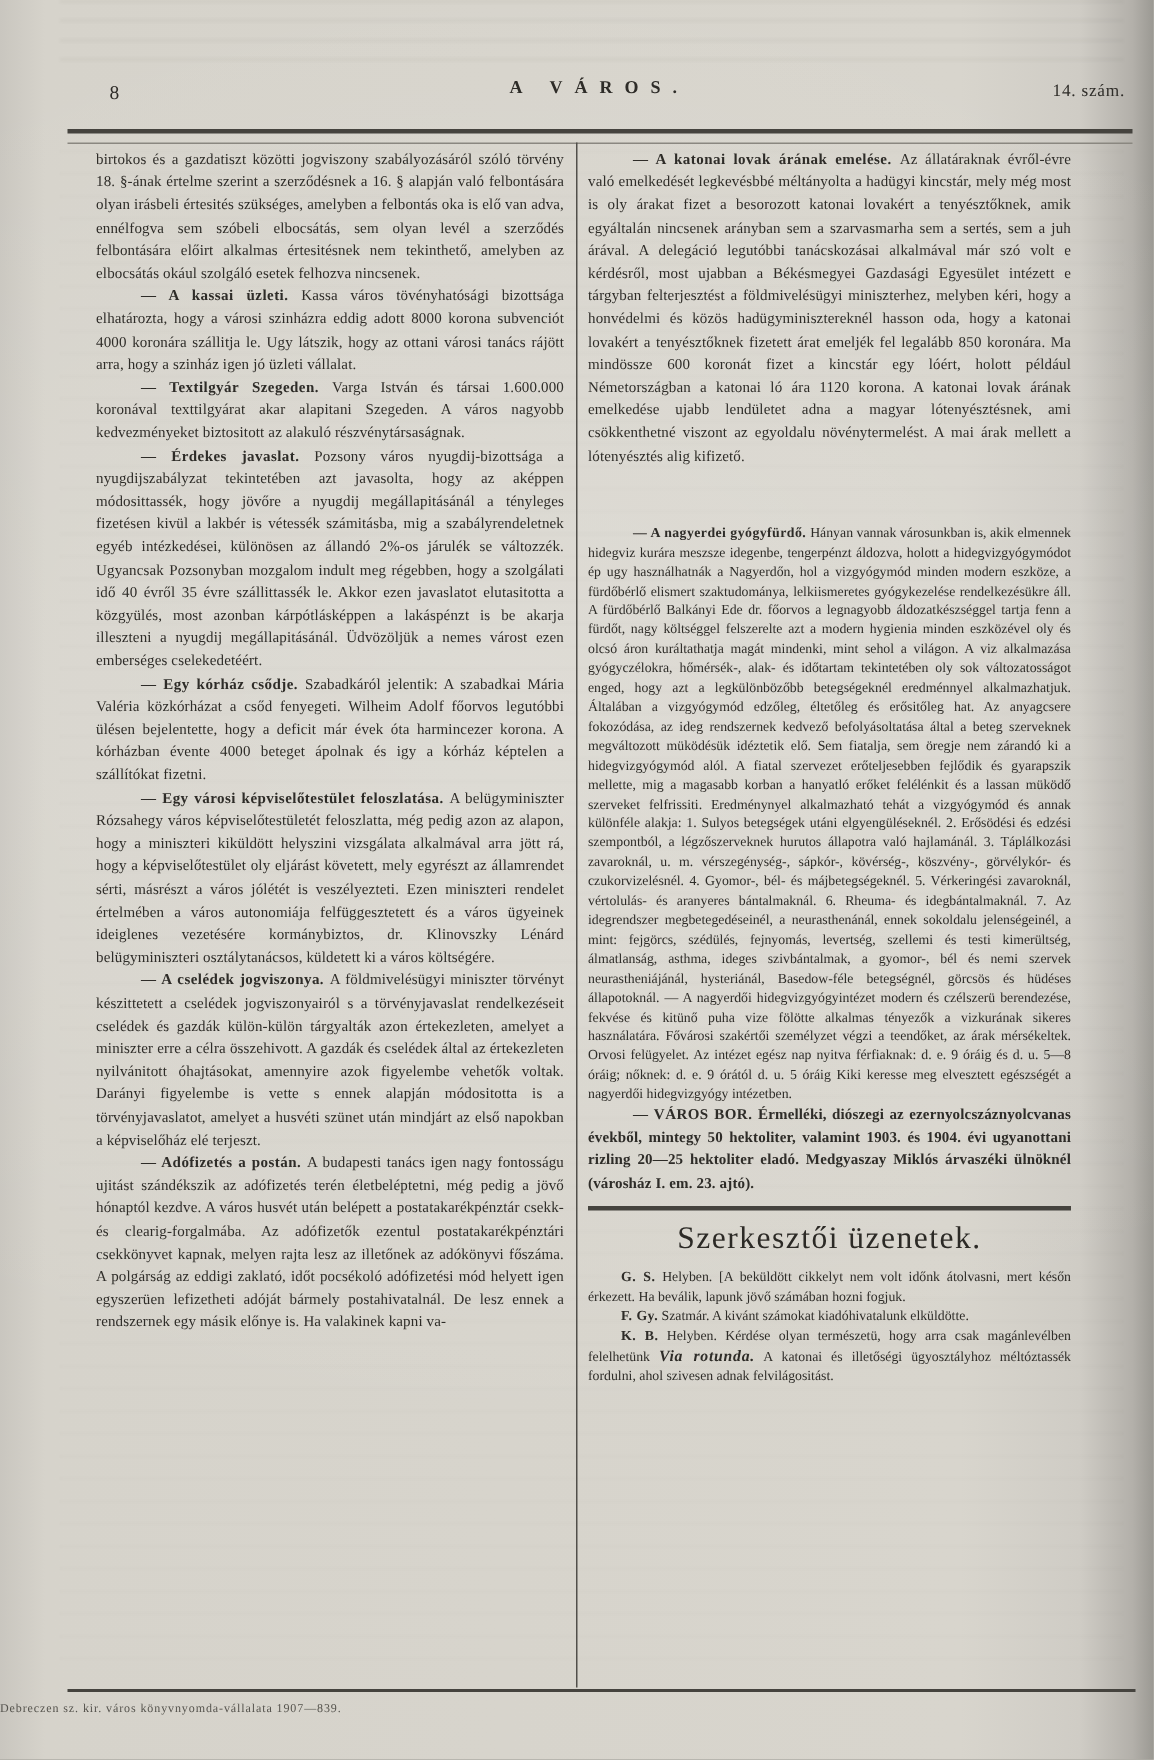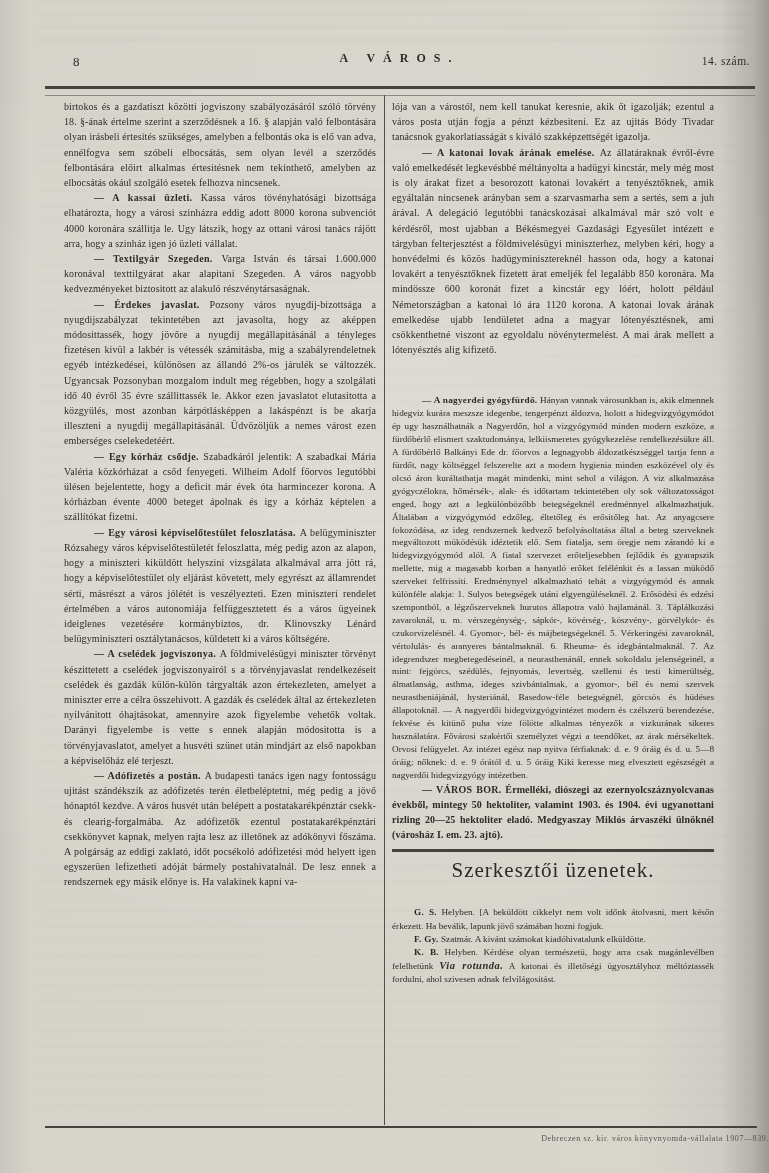--- a/index.html
+++ b/index.html
@@ -38,27 +38,27 @@
   .col{position:absolute;top:99px;height:1026px;overflow:hidden;text-align:justify;font-family:Liberation Serif, serif;}
   .col-left{left:64px;width:312px;}
   .col-right{left:392px;width:322px;}
   .divider{position:absolute;top:95px;left:384px;width:1px;height:1030px;background:#514f4a;}
   .par{margin:0;font-size:10px;line-height:15.2px;text-indent:30px;letter-spacing:.1px;}
   .par.cont{text-indent:0;}
   .par.small{font-size:9.2px;line-height:12.9px;letter-spacing:0;margin-top:37px;}
   .par.bold{font-weight:bold;}
   .lead{font-weight:bold;letter-spacing:.3px;}
   .section-rule{border:none;border-top:3px solid #45433e;margin:7px 0 6px 0;}
-  .ed-heading{margin:2px 0 23px 0;text-align:center;font-size:21px;font-weight:normal;
+  .ed-heading{margin:2px 0 7px 0;text-align:center;font-size:21px;font-weight:normal;
     letter-spacing:1px;text-indent:0;color:#2c2a26;}
   .msg{margin:0;font-size:9.2px;line-height:13.2px;text-indent:22px;}
   .msg .em{font-style:italic;font-weight:bold;font-size:10.5px;letter-spacing:.5px;}
   .bottom-rule{position:absolute;top:1126px;left:45px;width:712px;height:0;
     border-top:2px solid #45433e;}
-  .imprint{position:absolute;top:1134px;left:0;right:0;text-align:right;
+  .imprint{position:absolute;top:1134px;left:0;right:0;text-align:left;
     font-size:8px;color:#55534d;letter-spacing:.6px;}
 </style>
 </head>
 <body>
 
 <div class="page">
   <div class="ghost"></div>
   <div class="ghost2"></div>
 
   <div class="hdr">
@@ -76,21 +76,20 @@
       <p class="par"><span class="lead">— Textilgyár Szegeden. </span>Varga István és társai 1.600.000 koronával texttilgyárat akar alapitani Szegeden. A város nagyobb kedvezményeket biztositott az alakuló részvénytársaságnak.</p>
       <p class="par"><span class="lead">— Érdekes javaslat. </span>Pozsony város nyugdij-bizottsága a nyugdijszabályzat tekintetében azt javasolta, hogy az aképpen módosittassék, hogy jövőre a nyugdij megállapitásánál a tényleges fizetésen kivül a lakbér is vétessék számitásba, mig a szabályrendeletnek egyéb intézkedései, különösen az állandó 2%-os járulék se változzék. Ugyancsak Pozsonyban mozgalom indult meg régebben, hogy a szolgálati idő 40 évről 35 évre szállittassék le. Akkor ezen javaslatot elutasitotta a közgyülés, most azonban kárpótlásképpen a lakáspénzt is be akarja illeszteni a nyugdij megállapitásánál. Üdvözöljük a nemes várost ezen emberséges cselekedetéért.</p>
       <p class="par"><span class="lead">— Egy kórház csődje. </span>Szabadkáról jelentik: A szabadkai Mária Valéria közkórházat a csőd fenyegeti. Wilheim Adolf főorvos legutóbbi ülésen bejelentette, hogy a deficit már évek óta harmincezer korona. A kórházban évente 4000 beteget ápolnak és igy a kórház képtelen a szállítókat fizetni.</p>
       <p class="par"><span class="lead">— Egy városi képviselőtestület feloszlatása. </span>A belügyminiszter Rózsahegy város képviselőtestületét feloszlatta, még pedig azon az alapon, hogy a miniszteri kiküldött helyszini vizsgálata alkalmával arra jött rá, hogy a képviselőtestület oly eljárást követett, mely egyrészt az államrendet sérti, másrészt a város jólétét is veszélyezteti. Ezen miniszteri rendelet értelmében a város autonomiája felfüggesztetett és a város ügyeinek ideiglenes vezetésére kormánybiztos, dr. Klinovszky Lénárd belügyminiszteri osztálytanácsos, küldetett ki a város költségére.</p>
       <p class="par"><span class="lead">— A cselédek jogviszonya. </span>A földmivelésügyi miniszter törvényt készittetett a cselédek jogviszonyairól s a törvényjavaslat rendelkezéseit cselédek és gazdák külön-külön tárgyalták azon értekezleten, amelyet a miniszter erre a célra összehivott. A gazdák és cselédek által az értekezleten nyilvánitott óhajtásokat, amennyire azok figyelembe vehetők voltak. Darányi figyelembe is vette s ennek alapján módositotta is a törvényjavaslatot, amelyet a husvéti szünet után mindjárt az első napokban a képviselőház elé terjeszt.</p>
       <p class="par"><span class="lead">— Adófizetés a postán. </span>A budapesti tanács igen nagy fontosságu ujitást szándékszik az adófizetés terén életbeléptetni, még pedig a jövő hónaptól kezdve. A város husvét után belépett a postatakarékpénztár csekk- és clearig-forgalmába. Az adófizetők ezentul postatakarékpénztári csekkönyvet kapnak, melyen rajta lesz az illetőnek az adókönyvi főszáma. A polgárság az eddigi zaklató, időt pocsékoló adófizetési mód helyett igen egyszerüen lefizetheti adóját bármely postahivatalnál. De lesz ennek a rendszernek egy másik előnye is. Ha valakinek kapni va-</p>
     </div>
 
   <div class="col col-right" id="right-col">
     <div id="right-pars">
-        <p class="par cont">lója van a várostól, nem kell tanukat keresnie, akik őt igazolják; ezentul a város posta utján fogja a pénzt kézbesiteni. Ez az ujitás Bódy Tivadar tanácsnok gyakorlatiasságát s kiváló szakképzettségét igazolja.</p>
         <p class="par"><span class="lead">— A katonai lovak árának emelése. </span>Az állatáraknak évről-évre való emelkedését legkevésbbé méltányolta a hadügyi kincstár, mely még most is oly árakat fizet a besorozott katonai lovakért a tenyésztőknek, amik egyáltalán nincsenek arányban sem a szarvasmarha sem a sertés, sem a juh árával. A delegáció legutóbbi tanácskozásai alkalmával már szó volt e kérdésről, most ujabban a Békésmegyei Gazdasági Egyesület intézett e tárgyban felterjesztést a földmivelésügyi miniszterhez, melyben kéri, hogy a honvédelmi és közös hadügyminisztereknél hasson oda, hogy a katonai lovakért a tenyésztőknek fizetett árat emeljék fel legalább 850 koronára. Ma mindössze 600 koronát fizet a kincstár egy lóért, holott például Németországban a katonai ló ára 1120 korona. A katonai lovak árának emelkedése ujabb lendületet adna a magyar lótenyésztésnek, ami csökkenthetné viszont az egyoldalu növénytermelést. A mai árak mellett a lótenyésztés alig kifizető.</p>
         <p class="par small"><span class="lead">— A nagyerdei gyógyfürdő. </span>Hányan vannak városunkban is, akik elmennek hidegviz kurára meszsze idegenbe, tengerpénzt áldozva, holott a hidegvizgyógymódot ép ugy használhatnák a Nagyerdőn, hol a vizgyógymód minden modern eszköze, a fürdőbérlő elismert szaktudománya, lelkiismeretes gyógykezelése rendelkezésükre áll. A fürdőbérlő Balkányi Ede dr. főorvos a legnagyobb áldozatkészséggel tartja fenn a fürdőt, nagy költséggel felszerelte azt a modern hygienia minden eszközével oly és olcsó áron kuráltathatja magát mindenki, mint sehol a világon. A viz alkalmazása gyógyczélokra, hőmérsék-, alak- és időtartam tekintetében oly sok változatosságot enged, hogy azt a legkülönbözőbb betegségeknél eredménnyel alkalmazhatjuk. Általában a vizgyógymód edzőleg, éltetőleg és erősitőleg hat. Az anyagcsere fokozódása, az ideg rendszernek kedvező befolyásoltatása által a beteg szerveknek megváltozott müködésük idéztetik elő. Sem fiatalja, sem öregje nem zárandó ki a hidegvizgyógymód alól. A fiatal szervezet erőteljesebben fejlődik és gyarapszik mellette, mig a magasabb korban a hanyatló erőket felélénkit és a lassan müködő szerveket felfrissiti. Eredménynyel alkalmazható tehát a vizgyógymód és annak különféle alakja: 1. Sulyos betegségek utáni elgyengüléseknél. 2. Erősödési és edzési szempontból, a légzőszerveknek hurutos állapotra való hajlamánál. 3. Táplálkozási zavaroknál, u. m. vérszegénység-, sápkór-, kövérség-, köszvény-, görvélykór- és czukorvizelésnél. 4. Gyomor-, bél- és májbetegségeknél. 5. Vérkeringési zavaroknál, vértolulás- és aranyeres bántalmaknál. 6. Rheuma- és idegbántalmaknál. 7. Az idegrendszer megbetegedéseinél, a neurasthenánál, ennek sokoldalu jelenségeinél, a mint: fejgörcs, szédülés, fejnyomás, levertség, szellemi és testi kimerültség, álmatlanság, asthma, ideges szivbántalmak, a gyomor-, bél és nemi szervek neurastheniájánál, hysteriánál, Basedow-féle betegségnél, görcsös és hüdéses állapotoknál. — A nagyerdői hidegvizgyógyintézet modern és czélszerü berendezése, fekvése és kitünő puha vize fölötte alkalmas tényezők a vizkurának sikeres használatára. Fővárosi szakértői személyzet végzi a teendőket, az árak mérsékeltek. Orvosi felügyelet. Az intézet egész nap nyitva férfiaknak: d. e. 9 óráig és d. u. 5—8 óráig; nőknek: d. e. 9 órától d. u. 5 óráig Kiki keresse meg elvesztett egészségét a nagyerdői hidegvizgyógy intézetben.</p>
         <p class="par bold"><span class="lead">— VÁROS BOR. </span>Érmelléki, diószegi az ezernyolcszáznyolcvanas évekből, mintegy 50 hektoliter, valamint 1903. és 1904. évi ugyanottani rizling 20—25 hektoliter eladó. Medgyaszay Miklós árvaszéki ülnöknél (városház I. em. 23. ajtó).</p>
       </div>
     <hr class="section-rule">
     <h2 class="ed-heading">Szerkesztői üzenetek.</h2>
     <div id="messages">
         <p class="msg"><span class="lead">G. S.</span> Helyben. [A beküldött cikkelyt nem volt időnk átolvasni, mert későn érkezett. Ha beválik, lapunk jövő számában hozni fogjuk.</p>
         <p class="msg"><span class="lead">F. Gy.</span> Szatmár. A kivánt számokat kiadóhivatalunk elküldötte.</p>
         <p class="msg"><span class="lead">K. B.</span> Helyben. Kérdése olyan természetü, hogy arra csak magánlevélben felelhetünk <span class="em">Via rotunda.</span> A katonai és illetőségi ügyosztályhoz méltóztassék fordulni, ahol szivesen adnak felvilágositást.</p>

